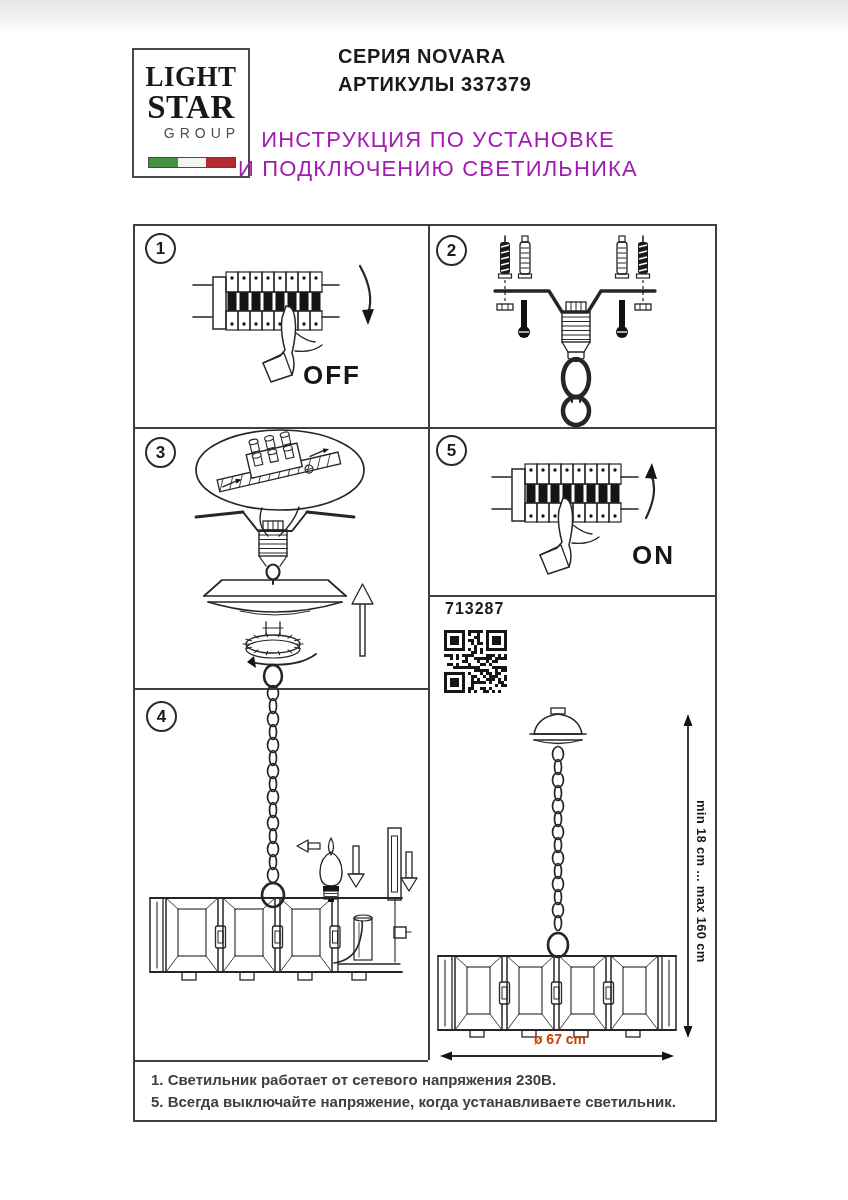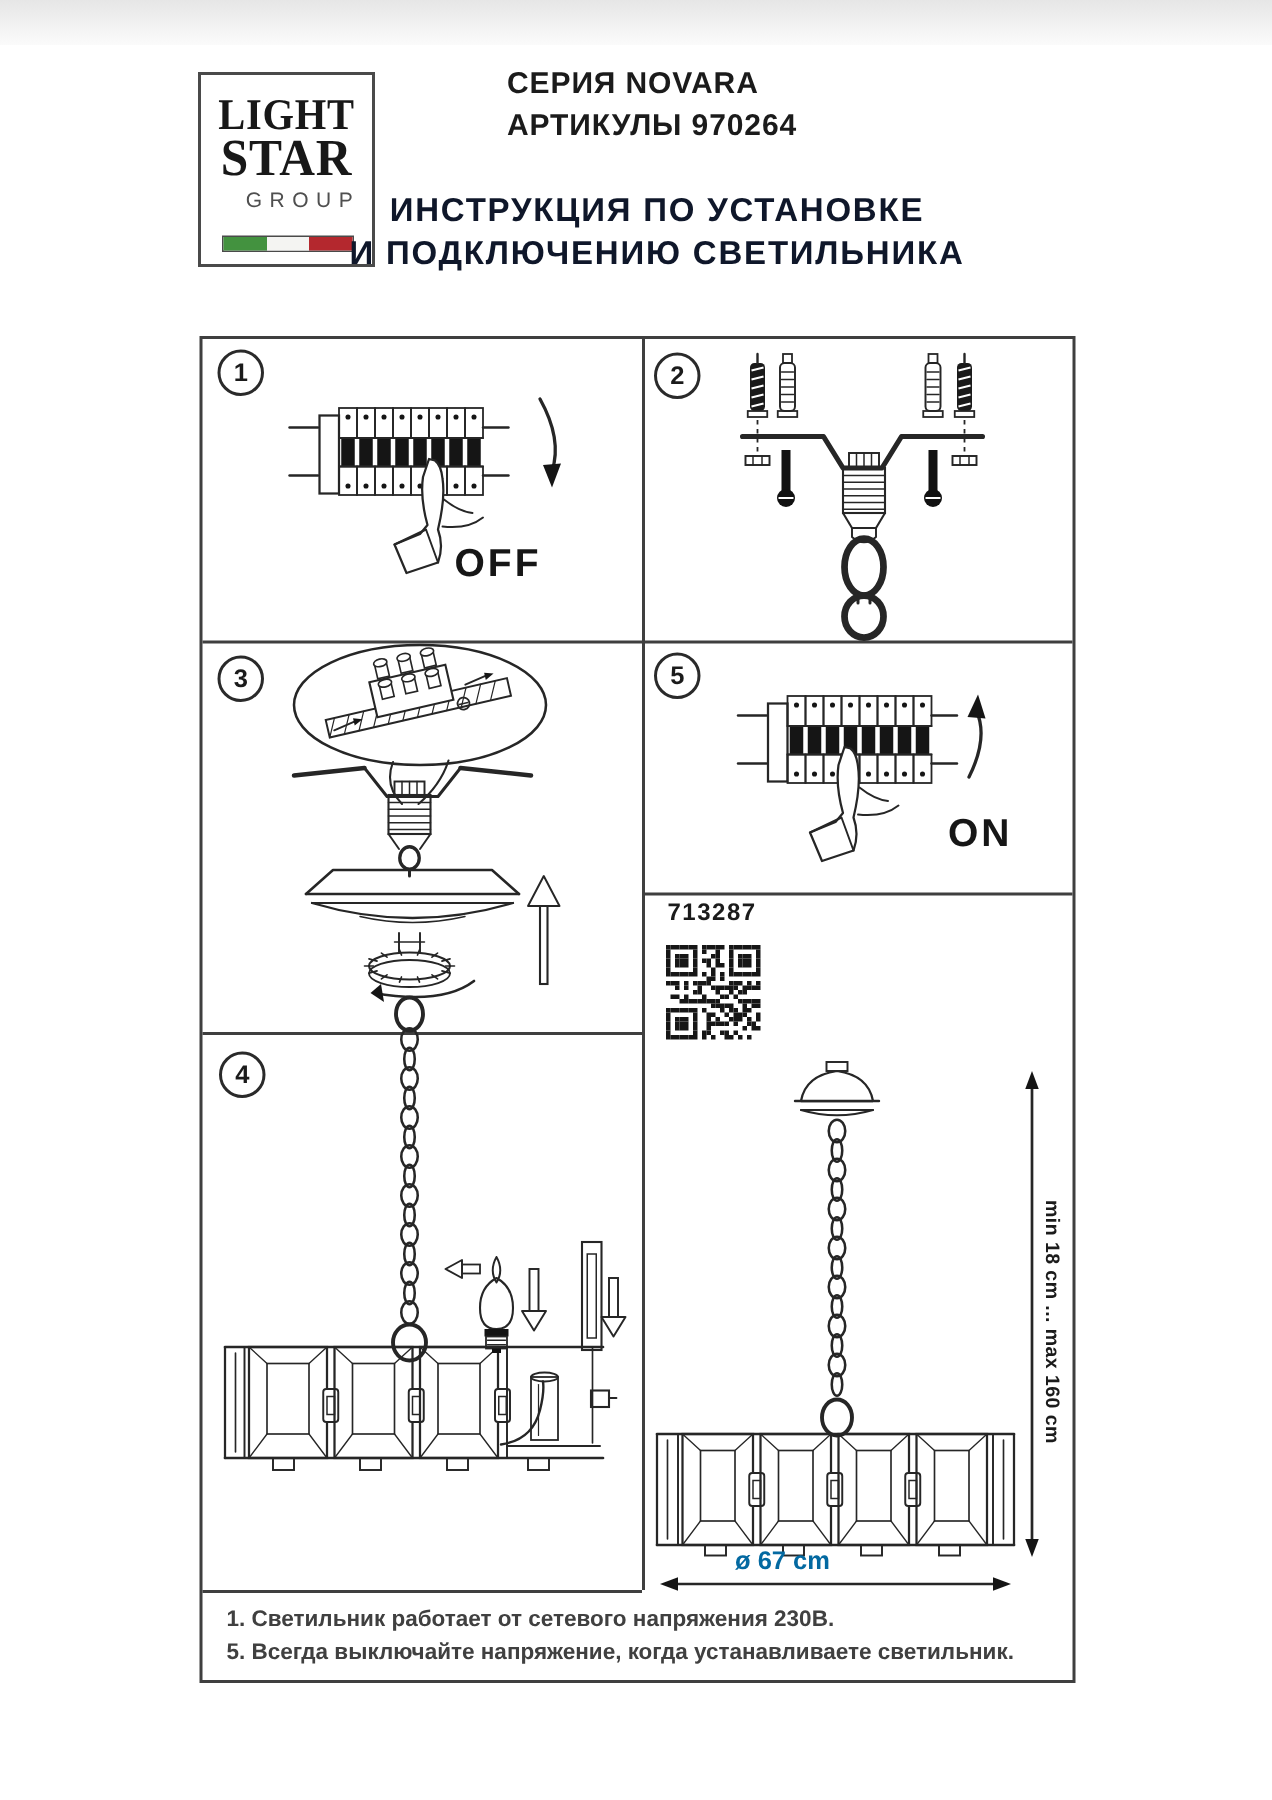--- a/index.html
+++ b/index.html
@@ -9,31 +9,31 @@
   .top-band{position:absolute;left:0;top:0;width:848px;height:30px;background:linear-gradient(#e6e6e6,#fbfbfb);}
   
   .logo-box{position:absolute;left:132px;top:48px;width:118px;height:130px;border:2px solid #4a4a4a;background:#fff;text-align:center;}
   .logo-word1{margin-top:12px;font-family:"Liberation Serif",serif;font-weight:700;font-size:27px;line-height:28px;letter-spacing:0.5px;color:#181818;transform:scaleY(1.08);}
   .logo-word2{font-family:"Liberation Serif",serif;font-weight:700;font-size:33px;line-height:33px;letter-spacing:0.5px;color:#181818;transform:scaleY(1.05);}
   .logo-word3{margin-top:2px;font-size:14px;letter-spacing:5px;color:#4f4f4f;padding-left:22px;}
   .flag{position:absolute;left:14px;top:107px;width:88px;height:11px;border:1px solid #4a4a4a;display:flex;}
   .flag>div{flex:1;}
   
   .series-block{position:absolute;left:338px;top:42px;width:360px;text-align:left;font-weight:700;font-size:20px;line-height:28px;letter-spacing:0.6px;color:#1b1b1b;}
-  .title-block{position:absolute;left:136px;top:125px;width:604px;text-align:center;font-weight:700;font-size:22px;line-height:29px;letter-spacing:1.2px;color:#0f172a;}
+  .title-block{position:absolute;left:136px;top:125px;width:604px;text-align:center;font-weight:400;font-size:22px;line-height:29px;letter-spacing:1.2px;color:#a21caf;}
   
   .frame,.gridline{position:absolute;background:#3f3f3f;}
   .outer-frame{position:absolute;left:133px;top:224px;width:584px;height:898px;border:2px solid #3f3f3f;background:transparent;}
   
   .step-circle{position:absolute;width:31px;height:31px;border:2px solid #2a2a2a;border-radius:50%;text-align:center;line-height:27px;font-size:17px;font-weight:700;color:#1b1b1b;background:#fff;}
   
   .switch-label{position:absolute;font-size:26px;font-weight:600;letter-spacing:2px;color:#161616;}
   .qr-label{position:absolute;left:445px;top:600px;font-size:16px;font-weight:700;letter-spacing:1px;color:#1b1b1b;}
   .dim-v-label{position:absolute;left:694px;top:800px;writing-mode:vertical-rl;font-size:13px;font-weight:700;color:#1b1b1b;letter-spacing:0.3px;}
-  .dim-h-label{position:absolute;left:490px;top:1031px;width:140px;font-size:17px;font-weight:700;color:#0369a1;}
+  .dim-h-label{position:absolute;left:490px;top:1031px;width:140px;text-align:center;font-size:14px;font-weight:700;color:#c2410c;}
   .notes{position:absolute;left:151px;top:1069px;font-size:15px;font-weight:600;line-height:21.5px;color:#404040;}
   .art{position:absolute;left:0;top:0;pointer-events:none;}
 </style>
 </head>
 <body>
 
 <div class="page">
   <div class="top-band"></div>
 
   <div class="logo-box">
@@ -42,21 +42,21 @@
     <div class="logo-word3">GROUP</div>
     <div class="flag">
       <div style="background:#43923f;"></div>
       <div style="background:#f4f4f2;"></div>
       <div style="background:#b4282e;"></div>
     </div>
   </div>
 
   <div class="series-block">
     <div>СЕРИЯ NOVARA</div>
-    <div>АРТИКУЛЫ 970264</div>
+    <div>АРТИКУЛЫ 337379</div>
   </div>
   <div class="title-block">
     <div>ИНСТРУКЦИЯ ПО УСТАНОВКЕ</div>
     <div>И ПОДКЛЮЧЕНИЮ СВЕТИЛЬНИКА</div>
   </div>
 
   <div class="outer-frame"></div>
   <div class="gridline" style="left:428px;top:226px;width:2px;height:834px;"></div>
   <div class="gridline" style="left:135px;top:427px;width:580px;height:2px;"></div>
   <div class="gridline" style="left:430px;top:595px;width:285px;height:2px;"></div>

